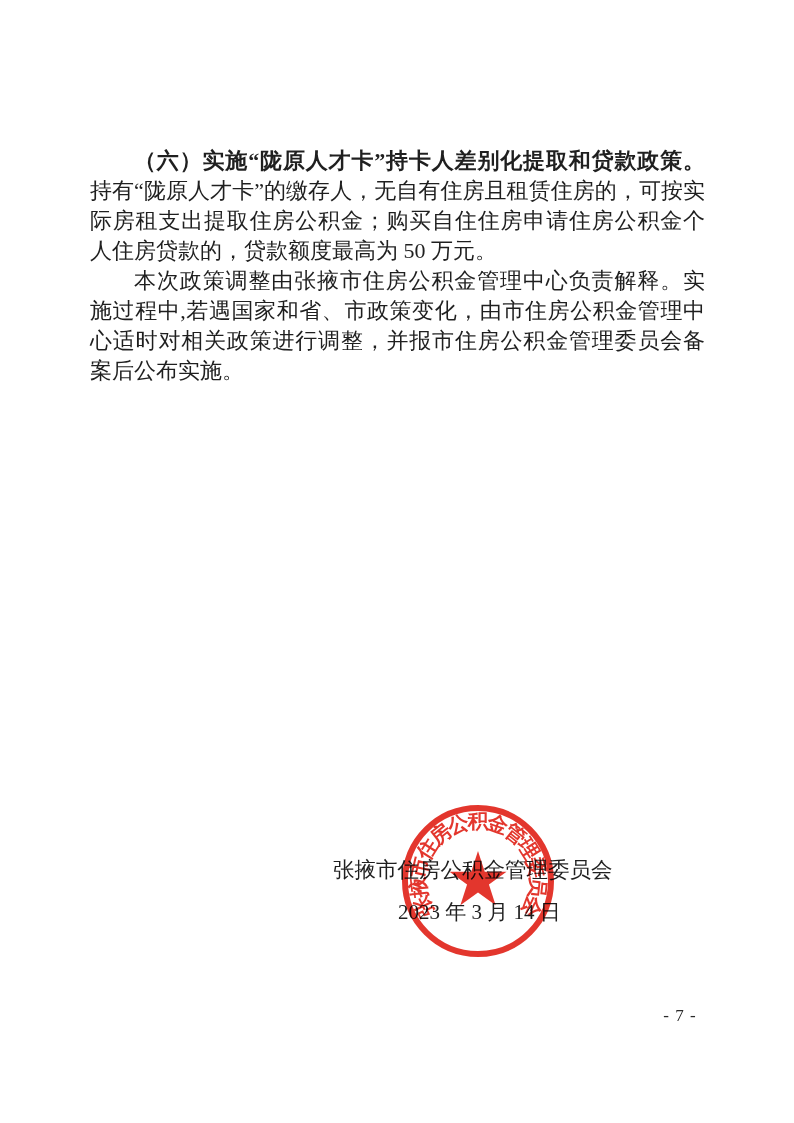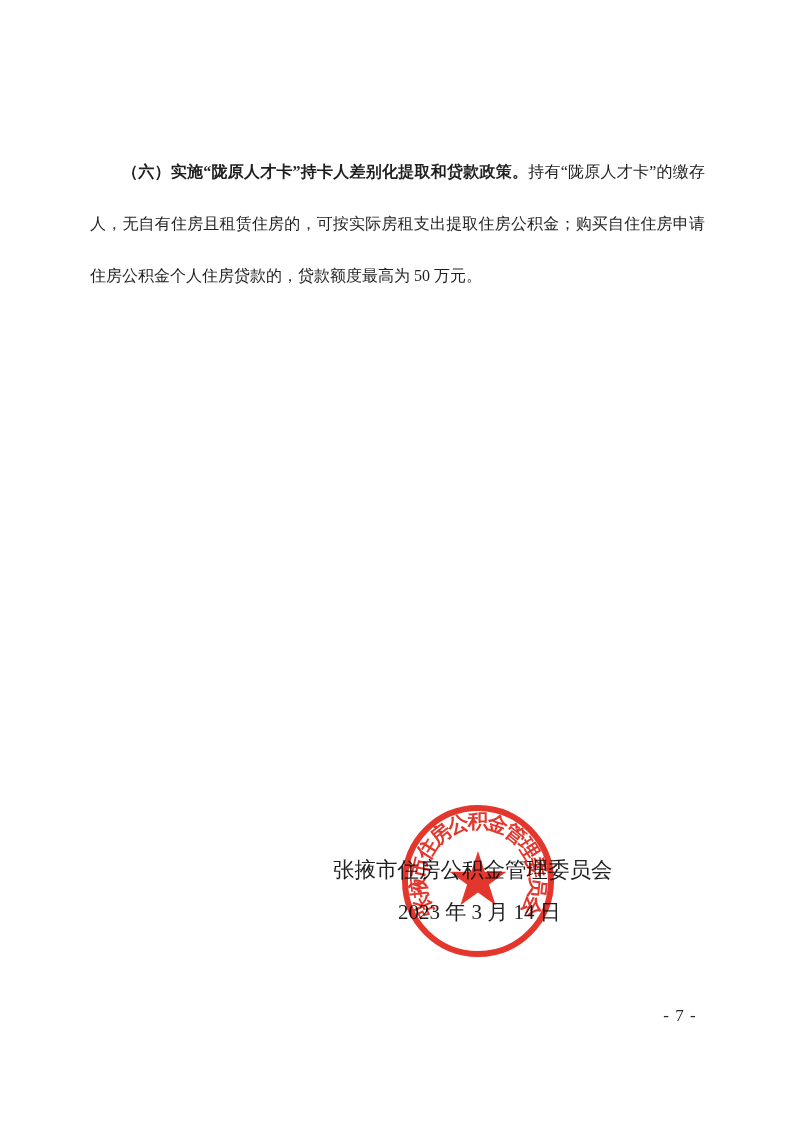--- a/index.html
+++ b/index.html
@@ -9,22 +9,22 @@
     margin:0 auto;
     background:#ffffff;
     overflow:hidden;
     font-family:"Liberation Serif","DejaVu Serif",serif;
   }
   .content{
     position:absolute;
     left:90px;top:146px;
     width:615px;
     color:var(--ink,#1f1f1f);
-    font-size:16px;
-    line-height:52px;
+    font-size:22px;
+    line-height:30px;
     text-align:justify;
   }
   .para{margin:0;text-indent:2em;}
   .bold-lead{font-weight:bold;}
   .heading{font-weight:bold;}
   .sig-org{
     position:absolute;left:333px;top:857px;
     font-size:21.5px;line-height:26px;
     color:var(--ink,#1f1f1f);
     white-space:nowrap;
@@ -63,20 +63,21 @@
 </head>
 <body>
 
 <div class="page">
 
   <div class="content">
     <p class="para"><span class="bold-lead">（六）实施“陇原人才卡”持卡人差别化提取和贷款政策。</span><span>持有“陇原人才卡”的缴存人，无自有住房且租赁住房的，可按实际房租支出提取住房公积金；购买自住住房申请住房公积金个人住房贷款的，贷款额度最高为 50 万元。</span></p>
 
 
 
+    <p class="para">本次政策调整由张掖市住房公积金管理中心负责解释。实施过程中,若遇国家和省、市政策变化，由市住房公积金管理中心适时对相关政策进行调整，并报市住房公积金管理委员会备案后公布实施。</p>
   </div>
 
   <div class="sig-org">张掖市住房公积金管理委员会</div>
 
   <div class="sig-date">2023 年 3 月 14 日</div>
 
   <svg class="seal" viewBox="0 0 170 170" xmlns="http://www.w3.org/2000/svg" aria-hidden="true">
     <circle cx="85" cy="85" r="73"></circle>
     <polygon points="85,55 91.76,75.70 113.53,75.73 95.94,88.55 102.63,109.27 85,96.5 67.37,109.27 74.06,88.55 56.47,75.73 78.24,75.70"></polygon>
     <g class="seal-text">

